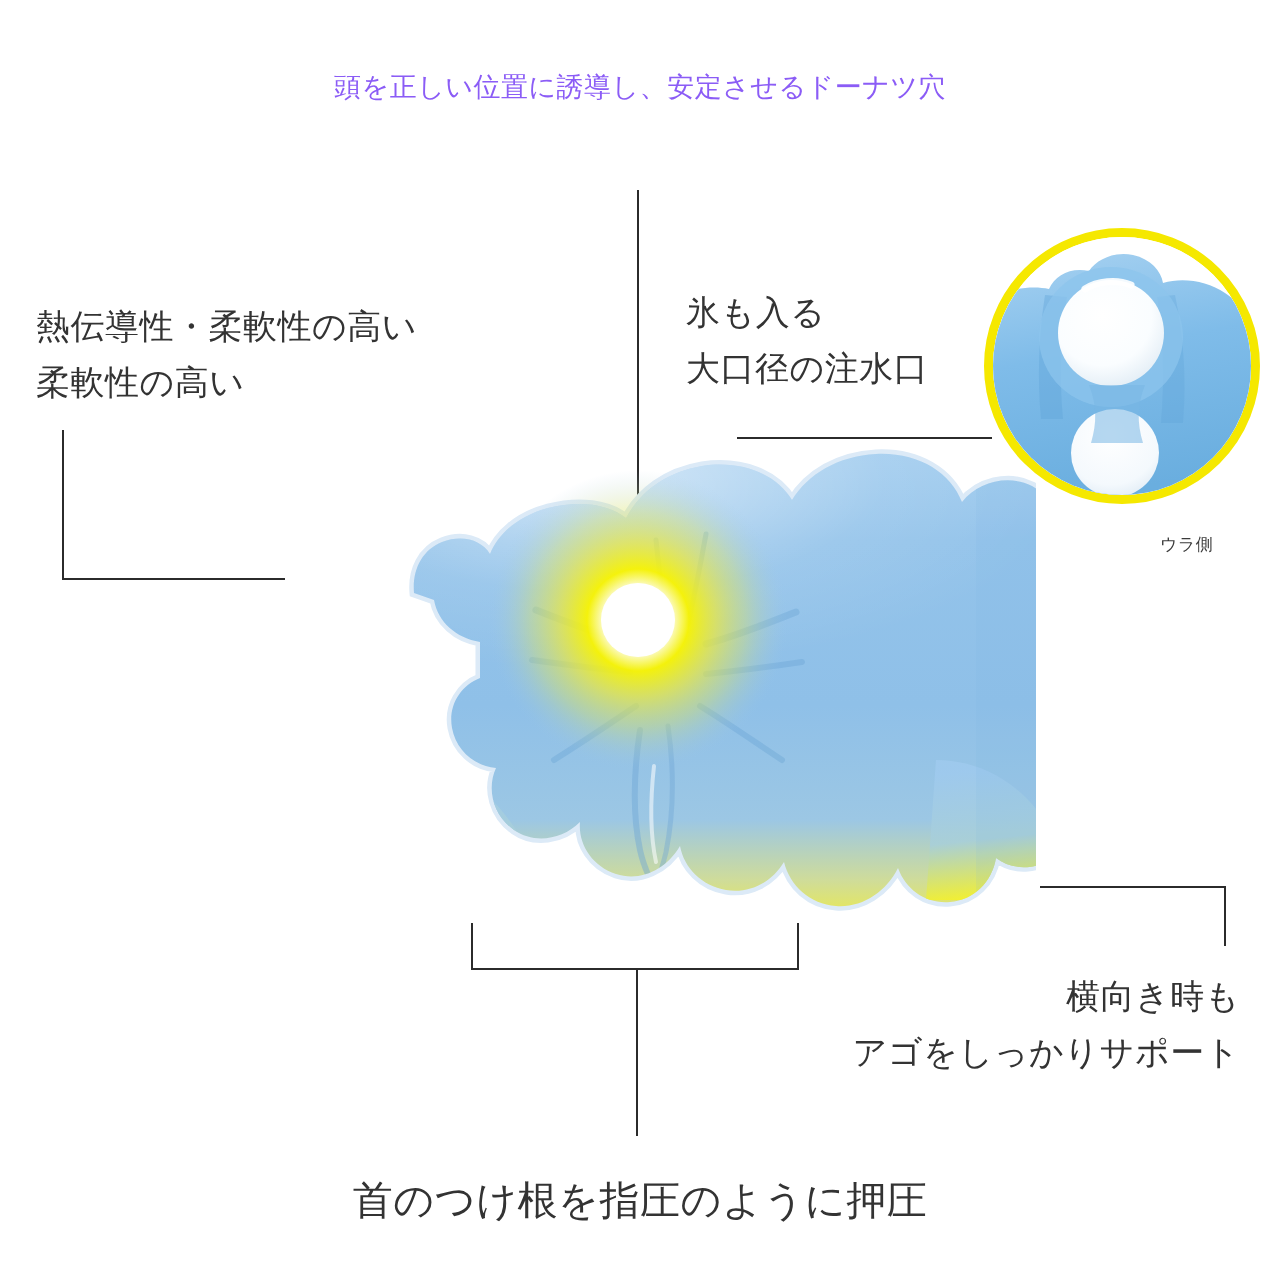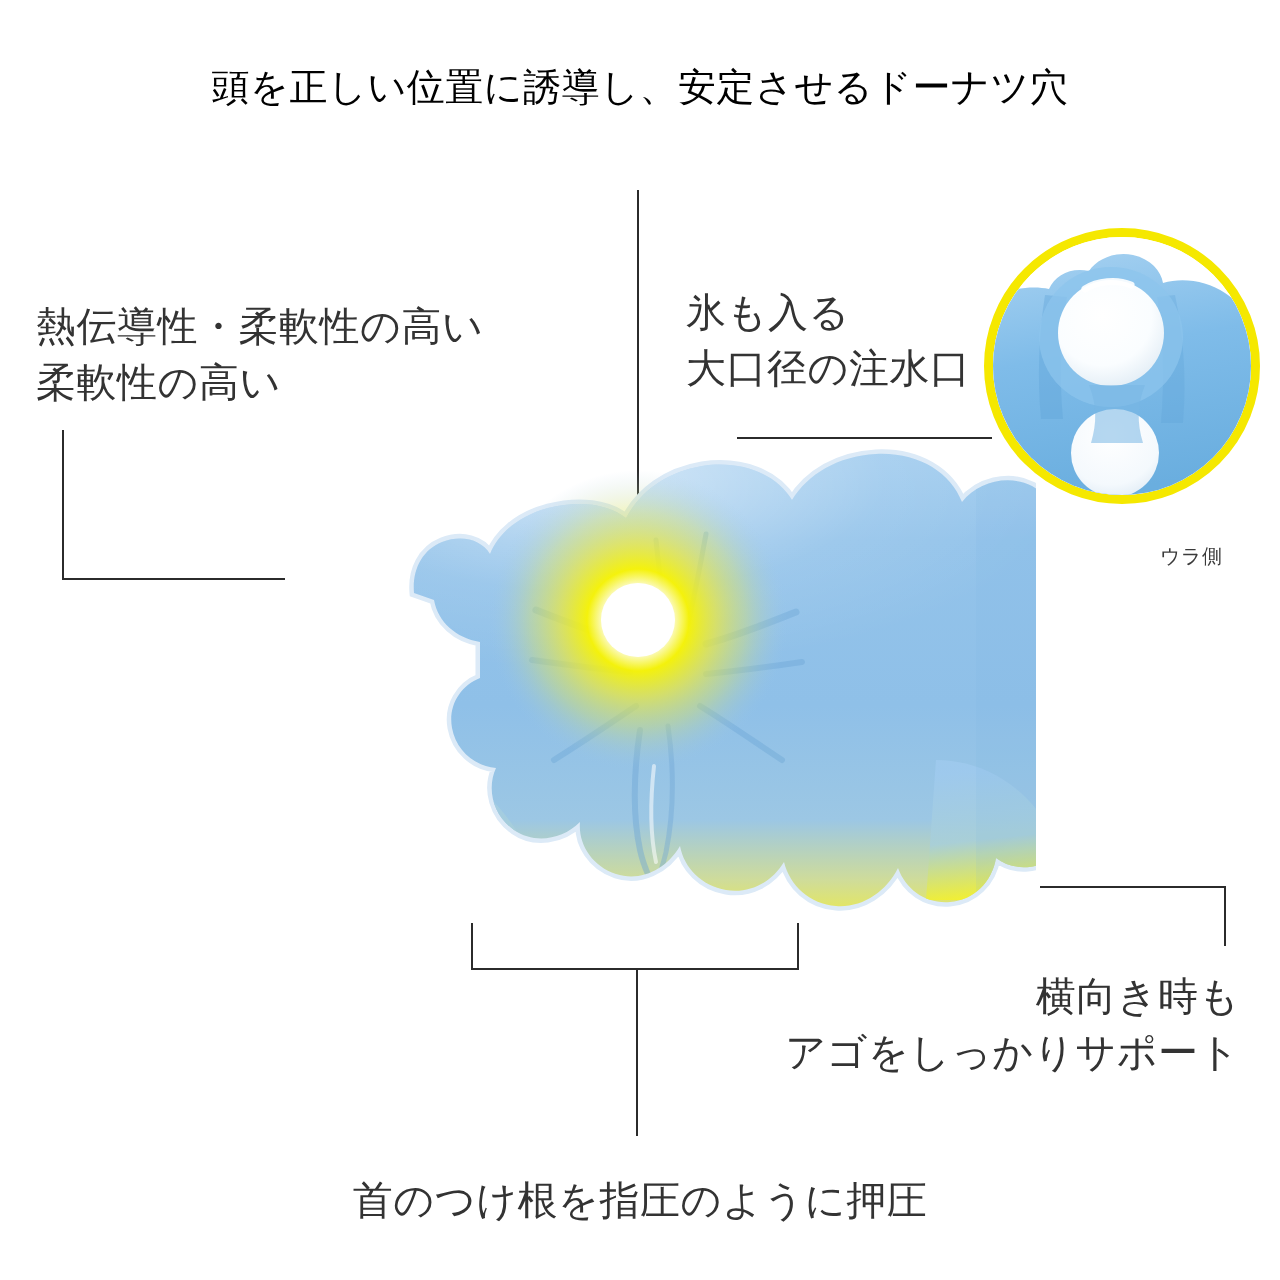--- a/index.html
+++ b/index.html
@@ -24,48 +24,48 @@
     height: 1280px;
   }
 
   
   .headline {
     position: absolute;
     left: 0;
     top: 58px;
     width: 1280px;
     text-align: center;
-    font-size: 38px;
+    font-size: 27px;
     line-height: 58px;
     letter-spacing: 0.5px;
-    color: #000000;
+    color: #8b5cf6;
     font-weight: 400;
   }
   .headline .hl-line { display: block; white-space: nowrap; }
 
   .callout {
     position: absolute;
-    font-size: 40px;
+    font-size: 34px;
     line-height: 56px;
     letter-spacing: 0.5px;
     color: #333333;
     white-space: nowrap;
   }
   .callout .ln { display: block; }
 
   .callout-left     { left: 36px;  top: 298px; text-align: left; }
   .callout-inlet    { left: 686px; top: 284px; text-align: left; }
   .callout-side     { right: 40px; top: 968px; text-align: right; }
   .callout-bottom   { left: 0; width: 1280px; top: 1172px; text-align: center; font-size: 40px; }
 
   .inset-caption {
     position: absolute;
     left: 1160px;
-    top: 540px;
-    font-size: 20px;
+    top: 529px;
+    font-size: 17px;
     line-height: 32px;
     color: #3a3a3a;
     letter-spacing: 0.5px;
   }
 
   
   .rule { position: absolute; background: #2b2b2b; }
   .rule-v { width: 2px; }
   .rule-h { height: 2px; }
 

